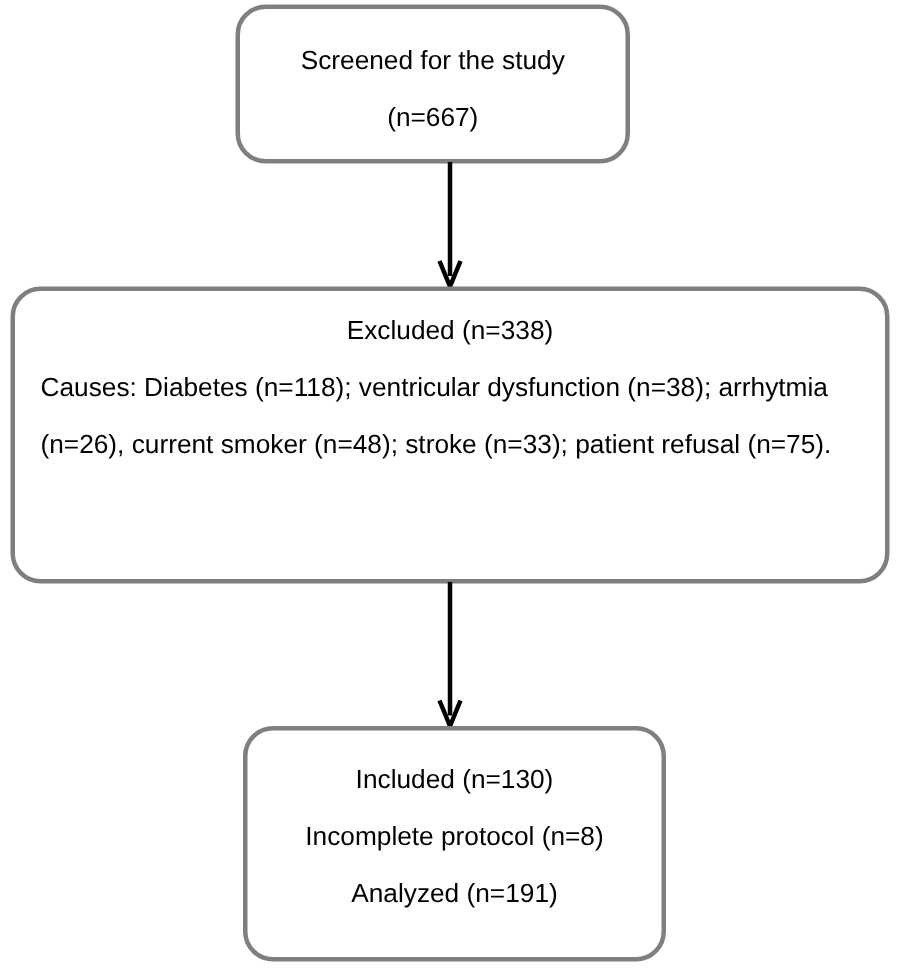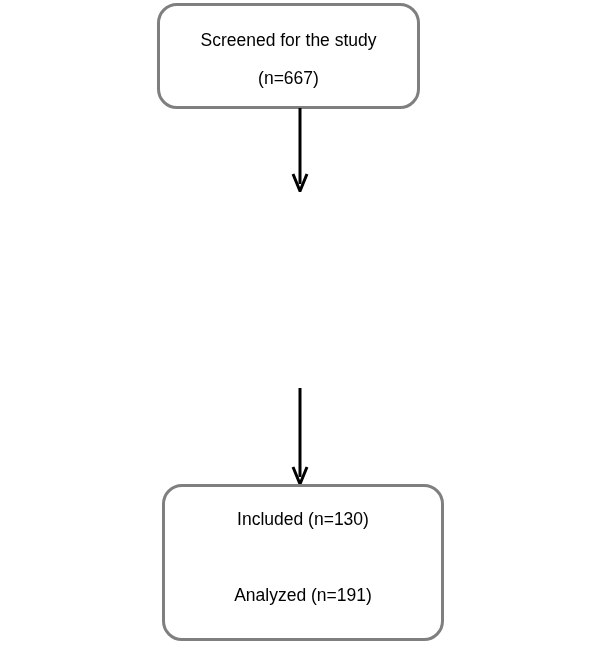--- a/index.html
+++ b/index.html
@@ -107,26 +107,31 @@
     <div class="node-text centered line-2">(n=667)</div>
   </div>
 
   <div class="arrow" id="arrow-1">
     <svg width="32" height="84" viewBox="0 0 32 84" xmlns="http://www.w3.org/2000/svg">
       <line x1="16" y1="0" x2="16" y2="76" stroke="#000000" stroke-width="3"></line>
       <polyline points="9,66 16,83 23,66" fill="none" stroke="#000000" stroke-width="3"></polyline>
     </svg>
   </div>
 
+  <div class="node" id="node-excluded">
+    <div class="node-text centered heading">Excluded (n=338)</div>
+    <div class="body">Causes: Diabetes (n=118); ventricular dysfunction (n=38); arrhytmia (n=26), current smoker (n=48); stroke (n=33); patient refusal (n=75).</div>
+  </div>
 
   <div class="arrow" id="arrow-2">
     <svg width="32" height="97" viewBox="0 0 32 97" xmlns="http://www.w3.org/2000/svg">
       <line x1="16" y1="0" x2="16" y2="89" stroke="#000000" stroke-width="3"></line>
       <polyline points="9,79 16,96 23,79" fill="none" stroke="#000000" stroke-width="3"></polyline>
     </svg>
   </div>
 
   <div class="node" id="node-included">
     <div class="node-text centered line-1">Included (n=130)</div>
+    <div class="node-text centered line-2">Incomplete protocol (n=8)</div>
     <div class="node-text centered line-3">Analyzed (n=191)</div>
   </div>
 
 </div>
 
 </body></html>

